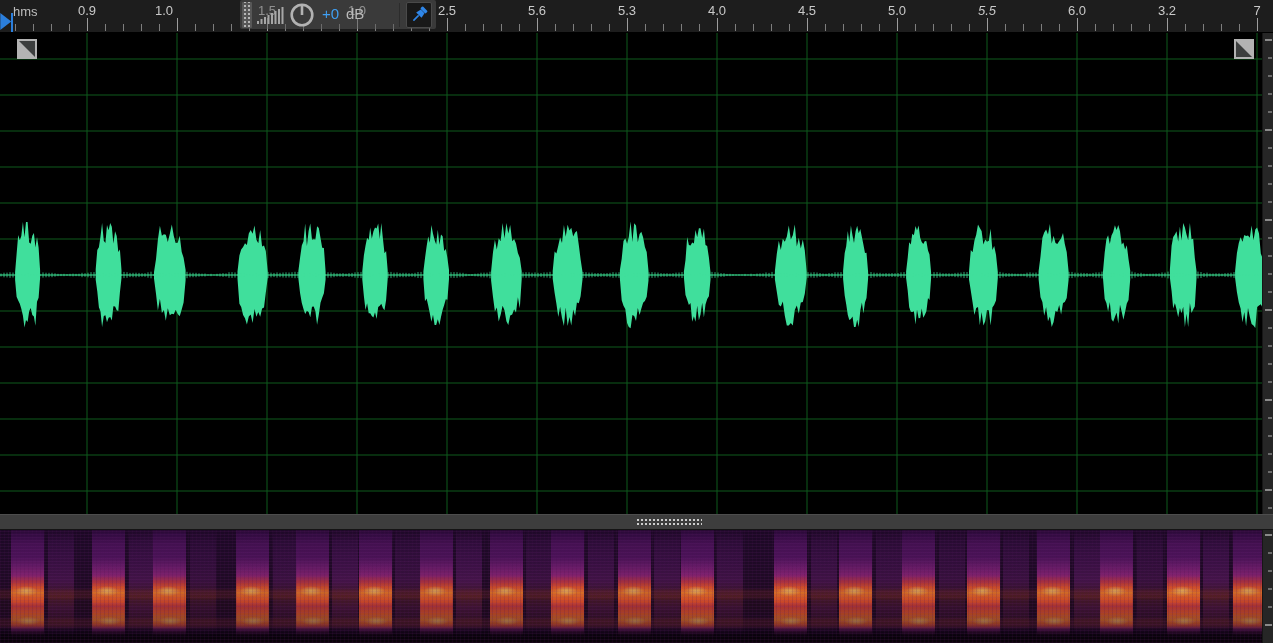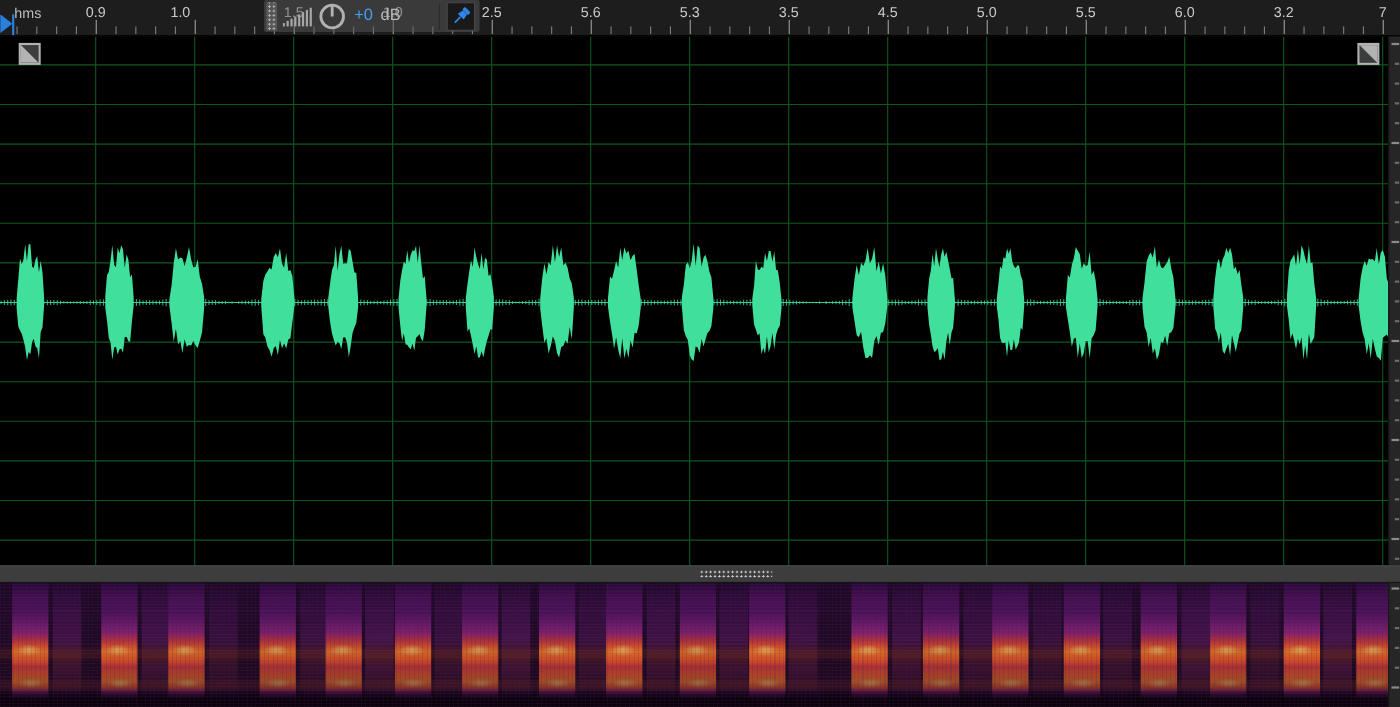--- a/index.html
+++ b/index.html
@@ -79,24 +79,24 @@
   <div class="ruler">
     <span class="fmt">hms</span>
     <div id="rlabels">
         <span class="rlabel" style="left: 87px;">0.9</span>
         <span class="rlabel" style="left: 164px;">1.0</span>
         <span class="rlabel" style="left: 267px; text-align: center;">1.5</span>
         <span class="rlabel" style="left: 357px;">1.0</span>
         <span class="rlabel" style="left: 447px;">2.5</span>
         <span class="rlabel" style="left: 537px;">5.6</span>
         <span class="rlabel" style="left: 627px;">5.3</span>
-        <span class="rlabel" style="left: 717px;">3.5</span>
+        <span class="rlabel" style="left: 717px;">4.0</span>
         <span class="rlabel" style="left: 807px;">4.5</span>
         <span class="rlabel" style="left: 897px;">5.0</span>
-        <span class="rlabel" style="left: 987px;">5.5</span>
+        <span class="rlabel" style="left: 987px; font-style: italic;">5.5</span>
         <span class="rlabel" style="left: 1077px;">6.0</span>
         <span class="rlabel" style="left: 1167px;">3.2</span>
         <span class="rlabel" style="left: 1257px;">7</span>
       </div>
     <div id="rticks">
         <div class="tick" style="left: 15px;"></div>
         <div class="tick" style="left: 33px;"></div>
         <div class="tick" style="left: 51px;"></div>
         <div class="tick" style="left: 69px;"></div>
         <div class="tick major" style="left: 87px;"></div>

